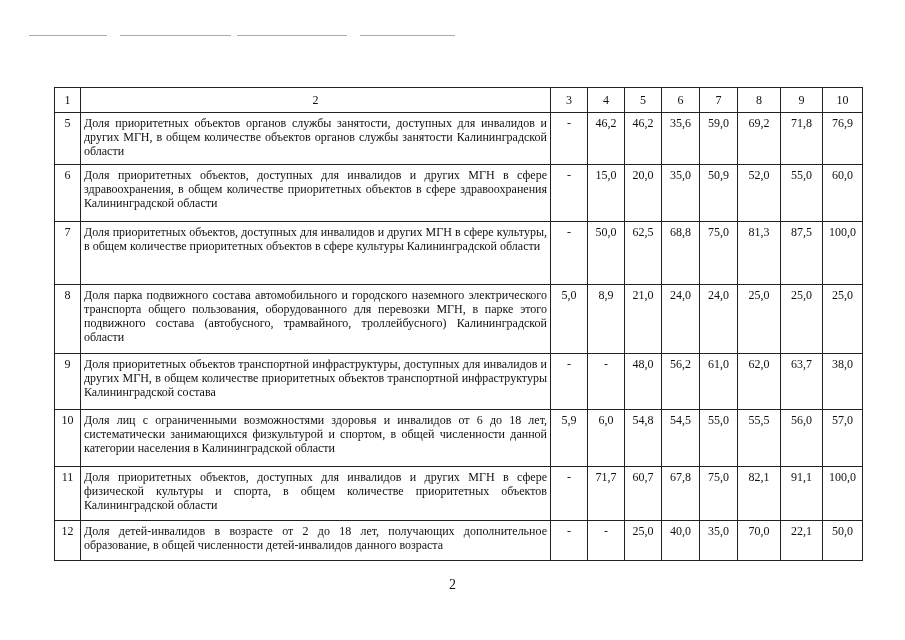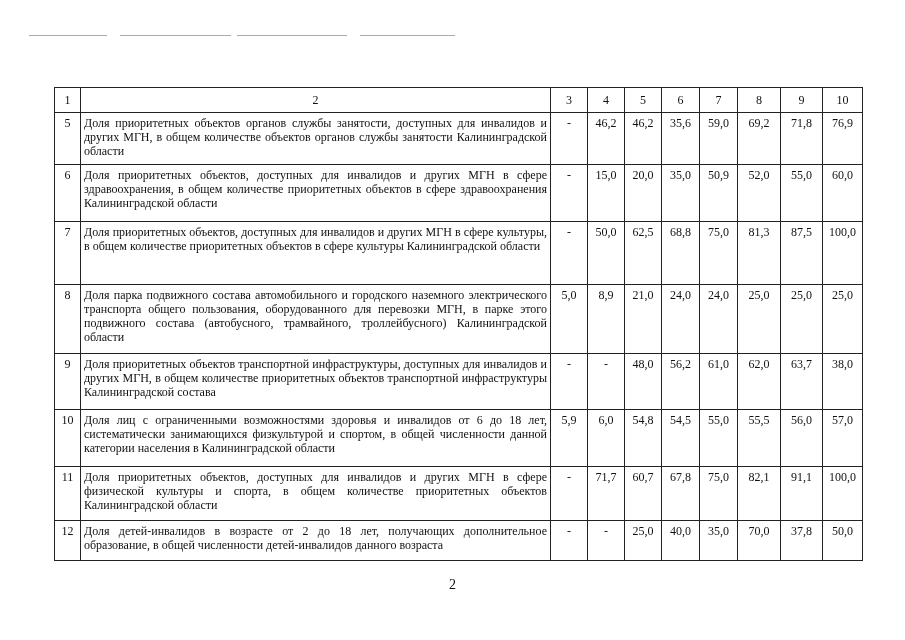--- a/index.html
+++ b/index.html
@@ -144,19 +144,19 @@
 
     <tr style="height:40px">
       <td class="num">12</td>
       <td class="desc">Доля детей-инвалидов в возрасте от 2 до 18 лет, получающих дополнительное образование, в общей численности детей-инвалидов данного возраста</td>
       <td class="val">-</td>
       <td class="val">-</td>
       <td class="val">25,0</td>
       <td class="val">40,0</td>
       <td class="val">35,0</td>
       <td class="val">70,0</td>
-      <td class="val">37,8</td>
+      <td class="val">22,1</td>
       <td class="val">50,0</td>
     </tr>
   </tbody>
 </table>
 
 <div class="page-number">2</div>
 
 </body></html>

